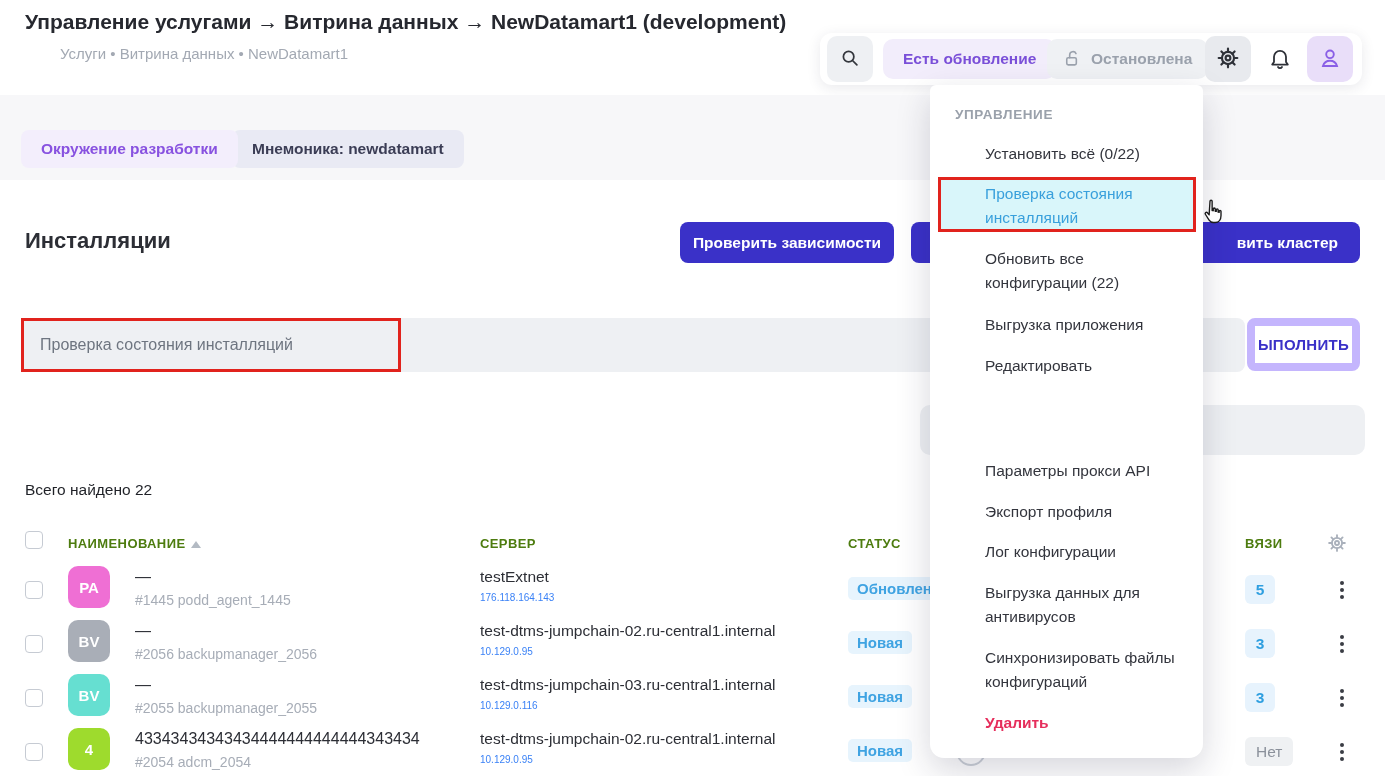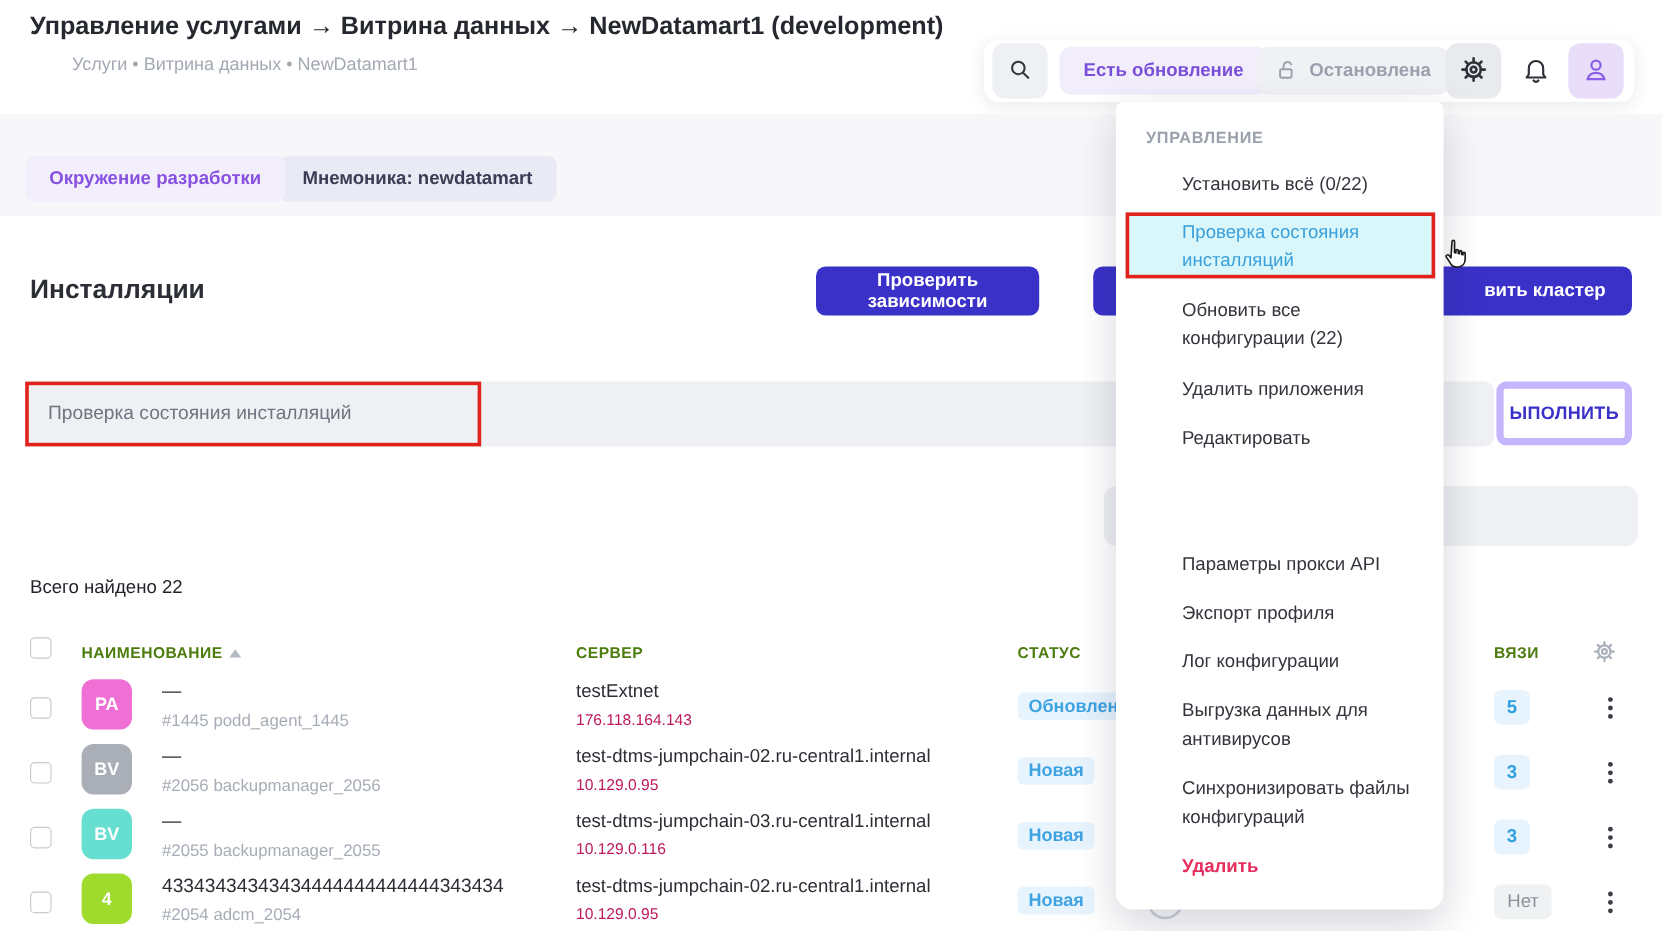--- a/index.html
+++ b/index.html
@@ -33,30 +33,30 @@
   .tag { position:absolute; top:35px; height:38px; line-height:38px; border-radius:8px;
     padding:0 20px; font-size:15.5px; }
   .tag-env { left:21px; background:#f3eefc; color:#8852e0; font-weight:600; }
   .tag-mnem{ left:232px; background:#e9eaf4; color:#3b3d55; font-weight:700; }
 
   
   .section-title { left:25px; top:228px; font-size:22px; font-weight:700; color:#2c2e35; }
   .btn-primary { position:absolute; background:#3a31c8; color:#fff; border:none;
     border-radius:8px; height:41px; font-size:15.5px; font-weight:600;
     display:flex; align-items:center; cursor:pointer; }
-  .btn-deps    { left:680px;  top:222px; width:186px; justify-content:center; }
+  .btn-deps    { left:680px;  top:222px; width:214px; justify-content:center; }
   .btn-add     { left:911px;  top:222px; width:280px; padding-left:24px; }
   .btn-cluster { left:1100px; top:222px; width:260px; justify-content:flex-end; padding-right:22px; }
 
   
   .action-bar { left:21px; top:318px; width:1224px; height:54px; background:#eef0f3;
     border-radius:8px; cursor:pointer; }
   .action-label { position:absolute; left:19px; top:0; line-height:54px; font-size:16px; color:#6e7580; }
   .btn-execute { left:1247px; top:318px; width:113px; height:53px; background:#fff;
-    border:6px solid #c4b5fd; border-radius:8px; color:#3a31c8; font-weight:700;
+    border:8px solid #c4b5fd; border-radius:8px; color:#3a31c8; font-weight:700;
     font-size:15px; letter-spacing:.3px; display:flex; align-items:center;
     justify-content:center; cursor:pointer; }
 
   
   .search-box { left:920px; top:405px; width:445px; height:50px; background:#eef0f3;
     border-radius:10px; }
   .search-box svg { position:absolute; left:15px; top:14px; }
   .search-input { position:absolute; left:48px; top:5px; width:380px; height:40px;
     border:none; background:transparent; outline:none; font-size:15px; color:#2c2e35; }
 
@@ -70,21 +70,21 @@
   .checkbox { position:absolute; width:18px; height:18px; border:1.5px solid #c6cbd3;
     border-radius:4px; background:#fff; cursor:pointer; }
   .hdr-gear { position:absolute; left:1326px; top:532px; cursor:pointer; }
 
   .row { position:absolute; left:0; width:1273px; height:54px; }
   .avatar { position:absolute; left:68px; top:4px; width:42px; height:42px; border-radius:10px;
     color:#fff; font-size:15px; font-weight:600; display:flex; align-items:center; justify-content:center; }
   .cell-name { position:absolute; left:135px; top:6px; font-size:16px; color:#2c2e35; white-space:nowrap; }
   .cell-id   { position:absolute; left:135px; top:30px; font-size:14px; color:#a7adb7; white-space:nowrap; }
   .cell-srv  { position:absolute; left:480px; top:6px; font-size:15.5px; color:#2c2e35; white-space:nowrap; }
-  .cell-ip   { position:absolute; left:480px; top:30px; font-size:13px; color:#be185d; }
+  .cell-ip   { position:absolute; left:480px; top:30px; font-size:10px; color:#3b82f6; }
   .status-pill { position:absolute; left:848px; top:15px; padding:3px 9px; border-radius:5px;
     background:#e7f4fd; color:#3fa3e2; font-size:15px; font-weight:600; }
   .toggle { position:absolute; left:956px; top:12px; width:30px; height:30px; border-radius:50%;
     border:2px solid #ccd1d8; background:#fff; cursor:pointer; }
   .links-pill { position:absolute; left:1245px; top:13px; min-width:30px; height:29px;
     padding:0 8px; border-radius:6px; background:#e7f3fd; color:#2f9fe0; font-size:15.5px;
     font-weight:700; display:flex; align-items:center; justify-content:center; cursor:pointer; }
   .links-pill.empty { background:#eff1f3; color:#8b919b; font-weight:400; padding:0 11px; }
   .kebab { position:absolute; left:1334px; top:14px; width:16px; height:28px; display:flex;
     flex-direction:column; align-items:center; justify-content:center; gap:3px; cursor:pointer; }
@@ -283,21 +283,21 @@
     </div>
 </div>
 
 <div class="abs menu">
   <div class="menu-section">УПРАВЛЕНИЕ</div>
   <div class="menu-item" style="top:57px;">Установить всё (0/22)</div>
   <div class="menu-item-hl">
     <div class="hl-text">Проверка состояния инсталляций</div>
   </div>
   <div class="menu-item" style="top:162px;">Обновить все конфигурации (22)</div>
-  <div class="menu-item" style="top:228px;">Удалить приложения</div>
+  <div class="menu-item" style="top:228px;">Выгрузка приложения</div>
   <div class="menu-item" style="top:269px;">Редактировать</div>
   <div class="menu-item" style="top:374px;">Параметры прокси API</div>
   <div class="menu-item" style="top:415px;">Экспорт профиля</div>
   <div class="menu-item" style="top:455px;">Лог конфигурации</div>
   <div class="menu-item" style="top:496px;">Выгрузка данных для антивирусов</div>
   <div class="menu-item" style="top:561px;">Синхронизировать файлы конфигураций</div>
   <div class="menu-item danger" style="top:626px;">Удалить</div>
 </div>
 
 <div class="abs cursor-hand">

